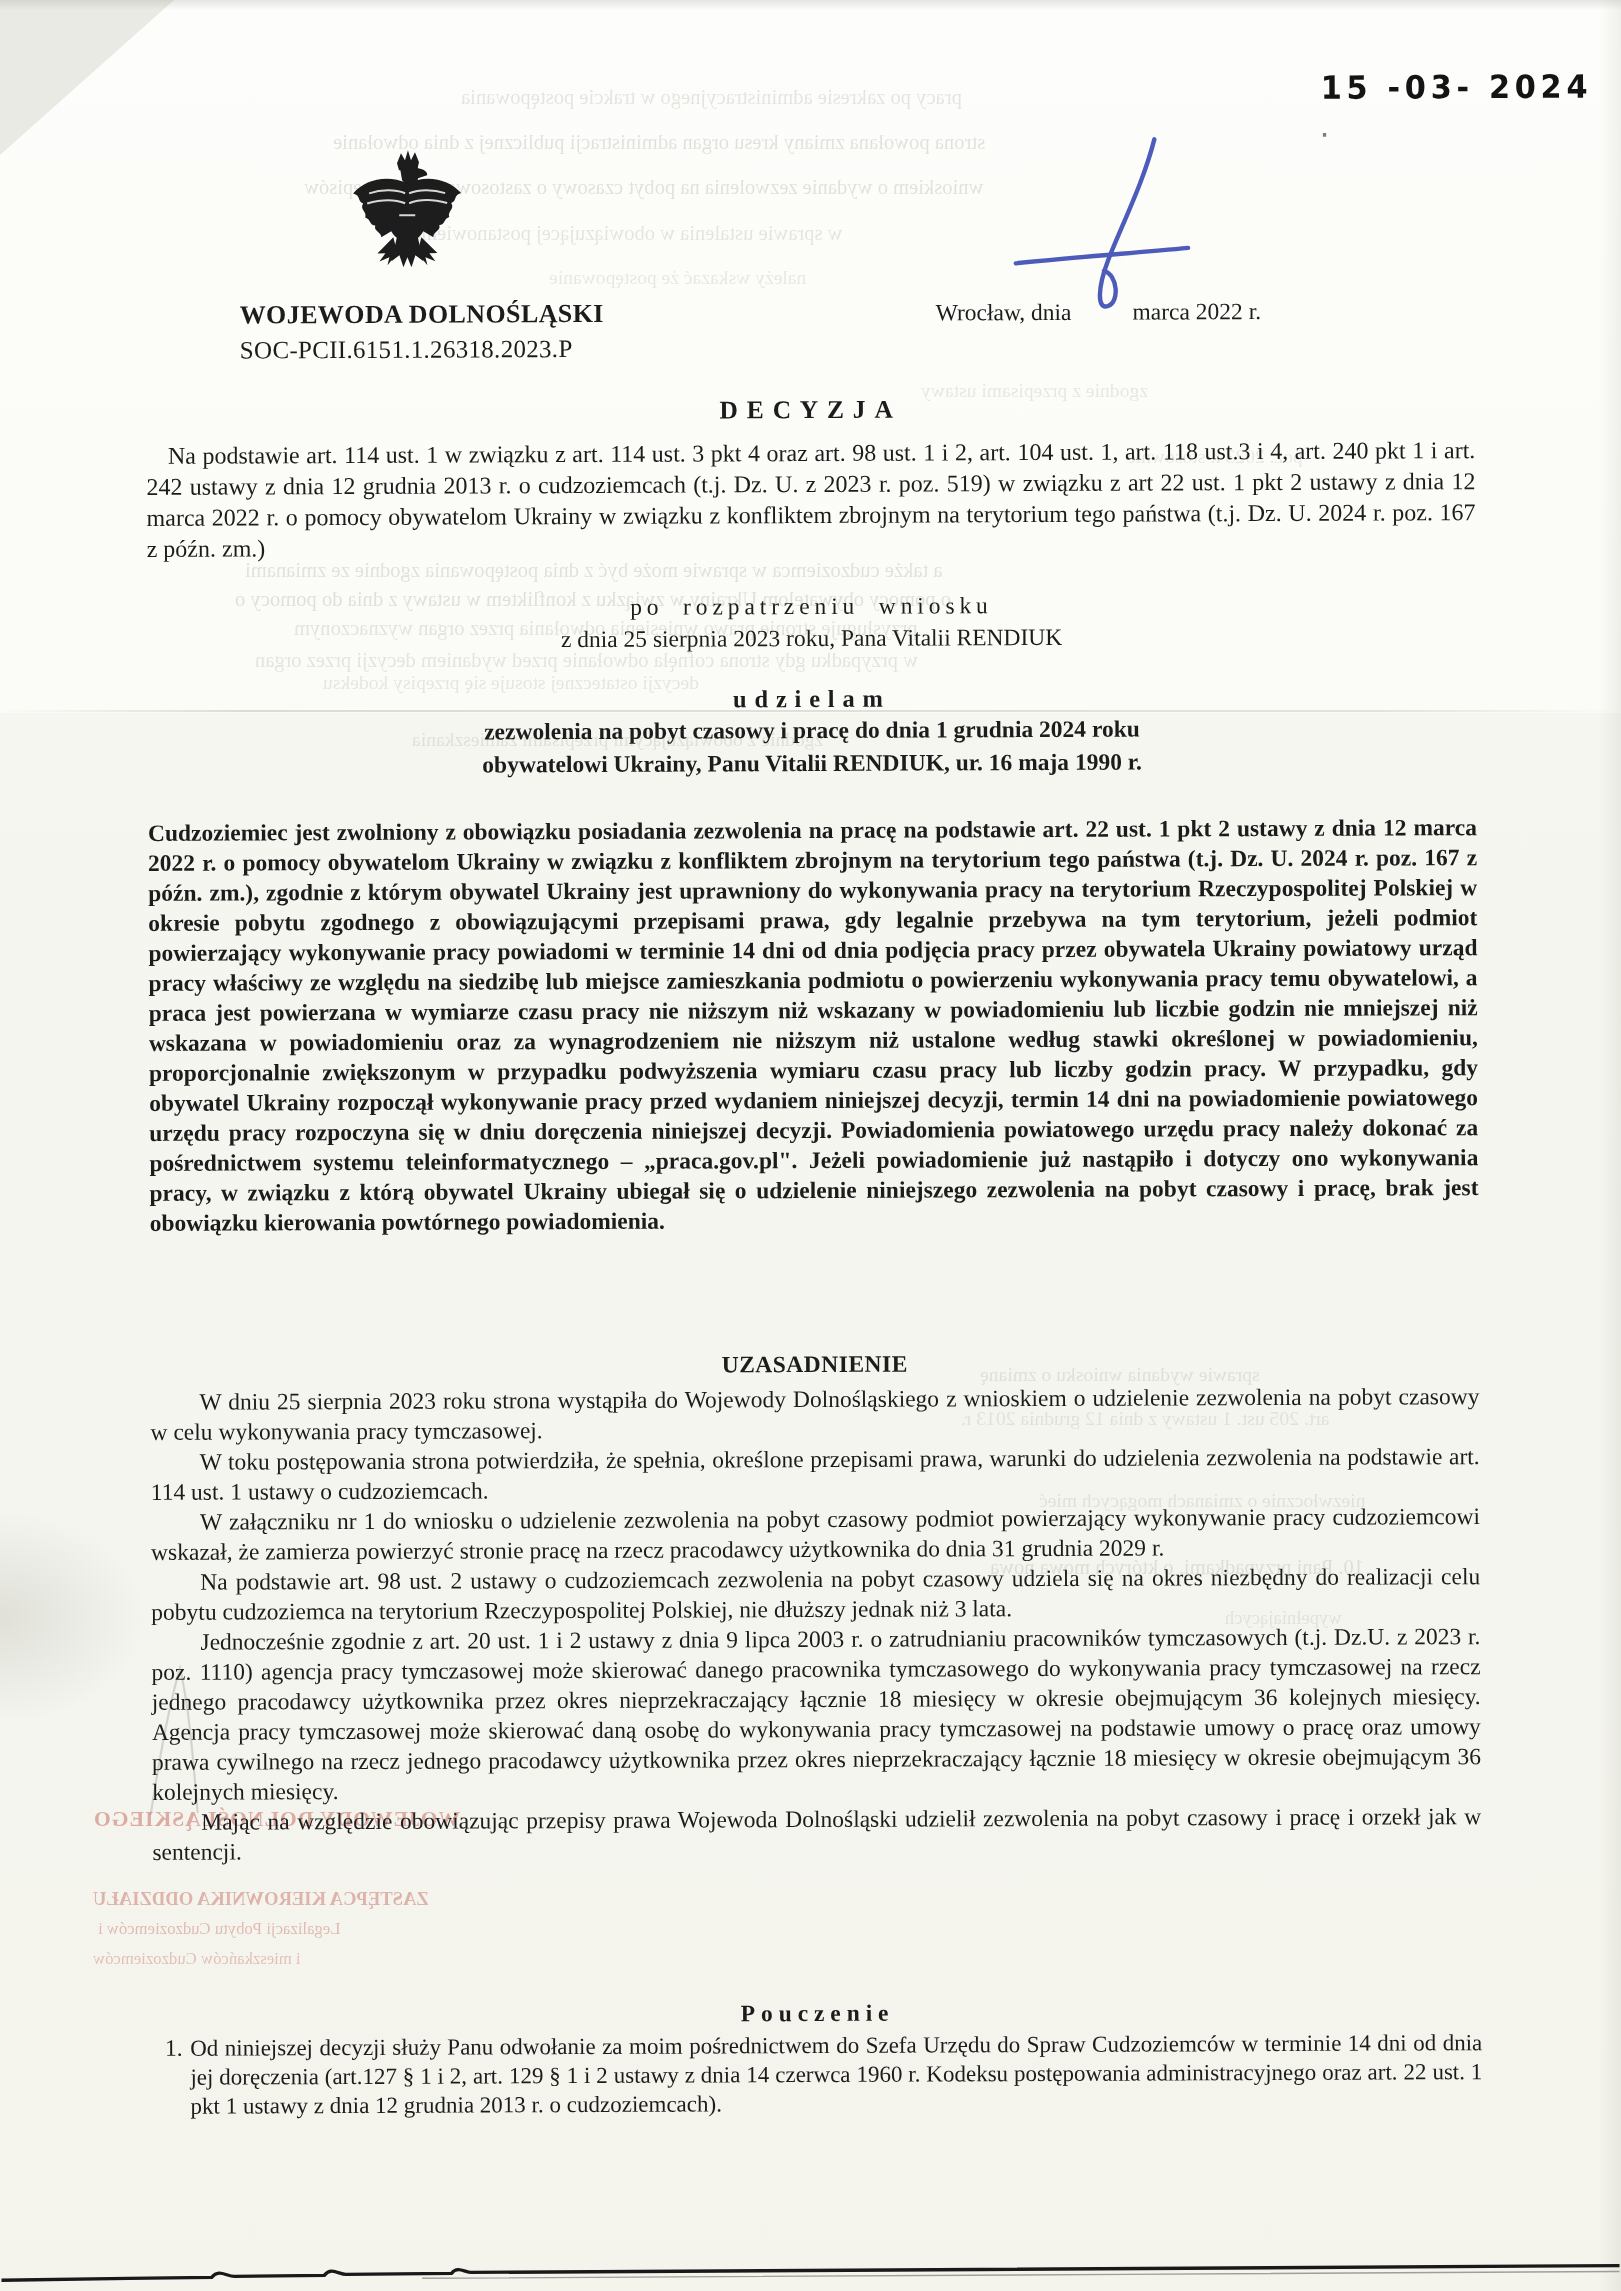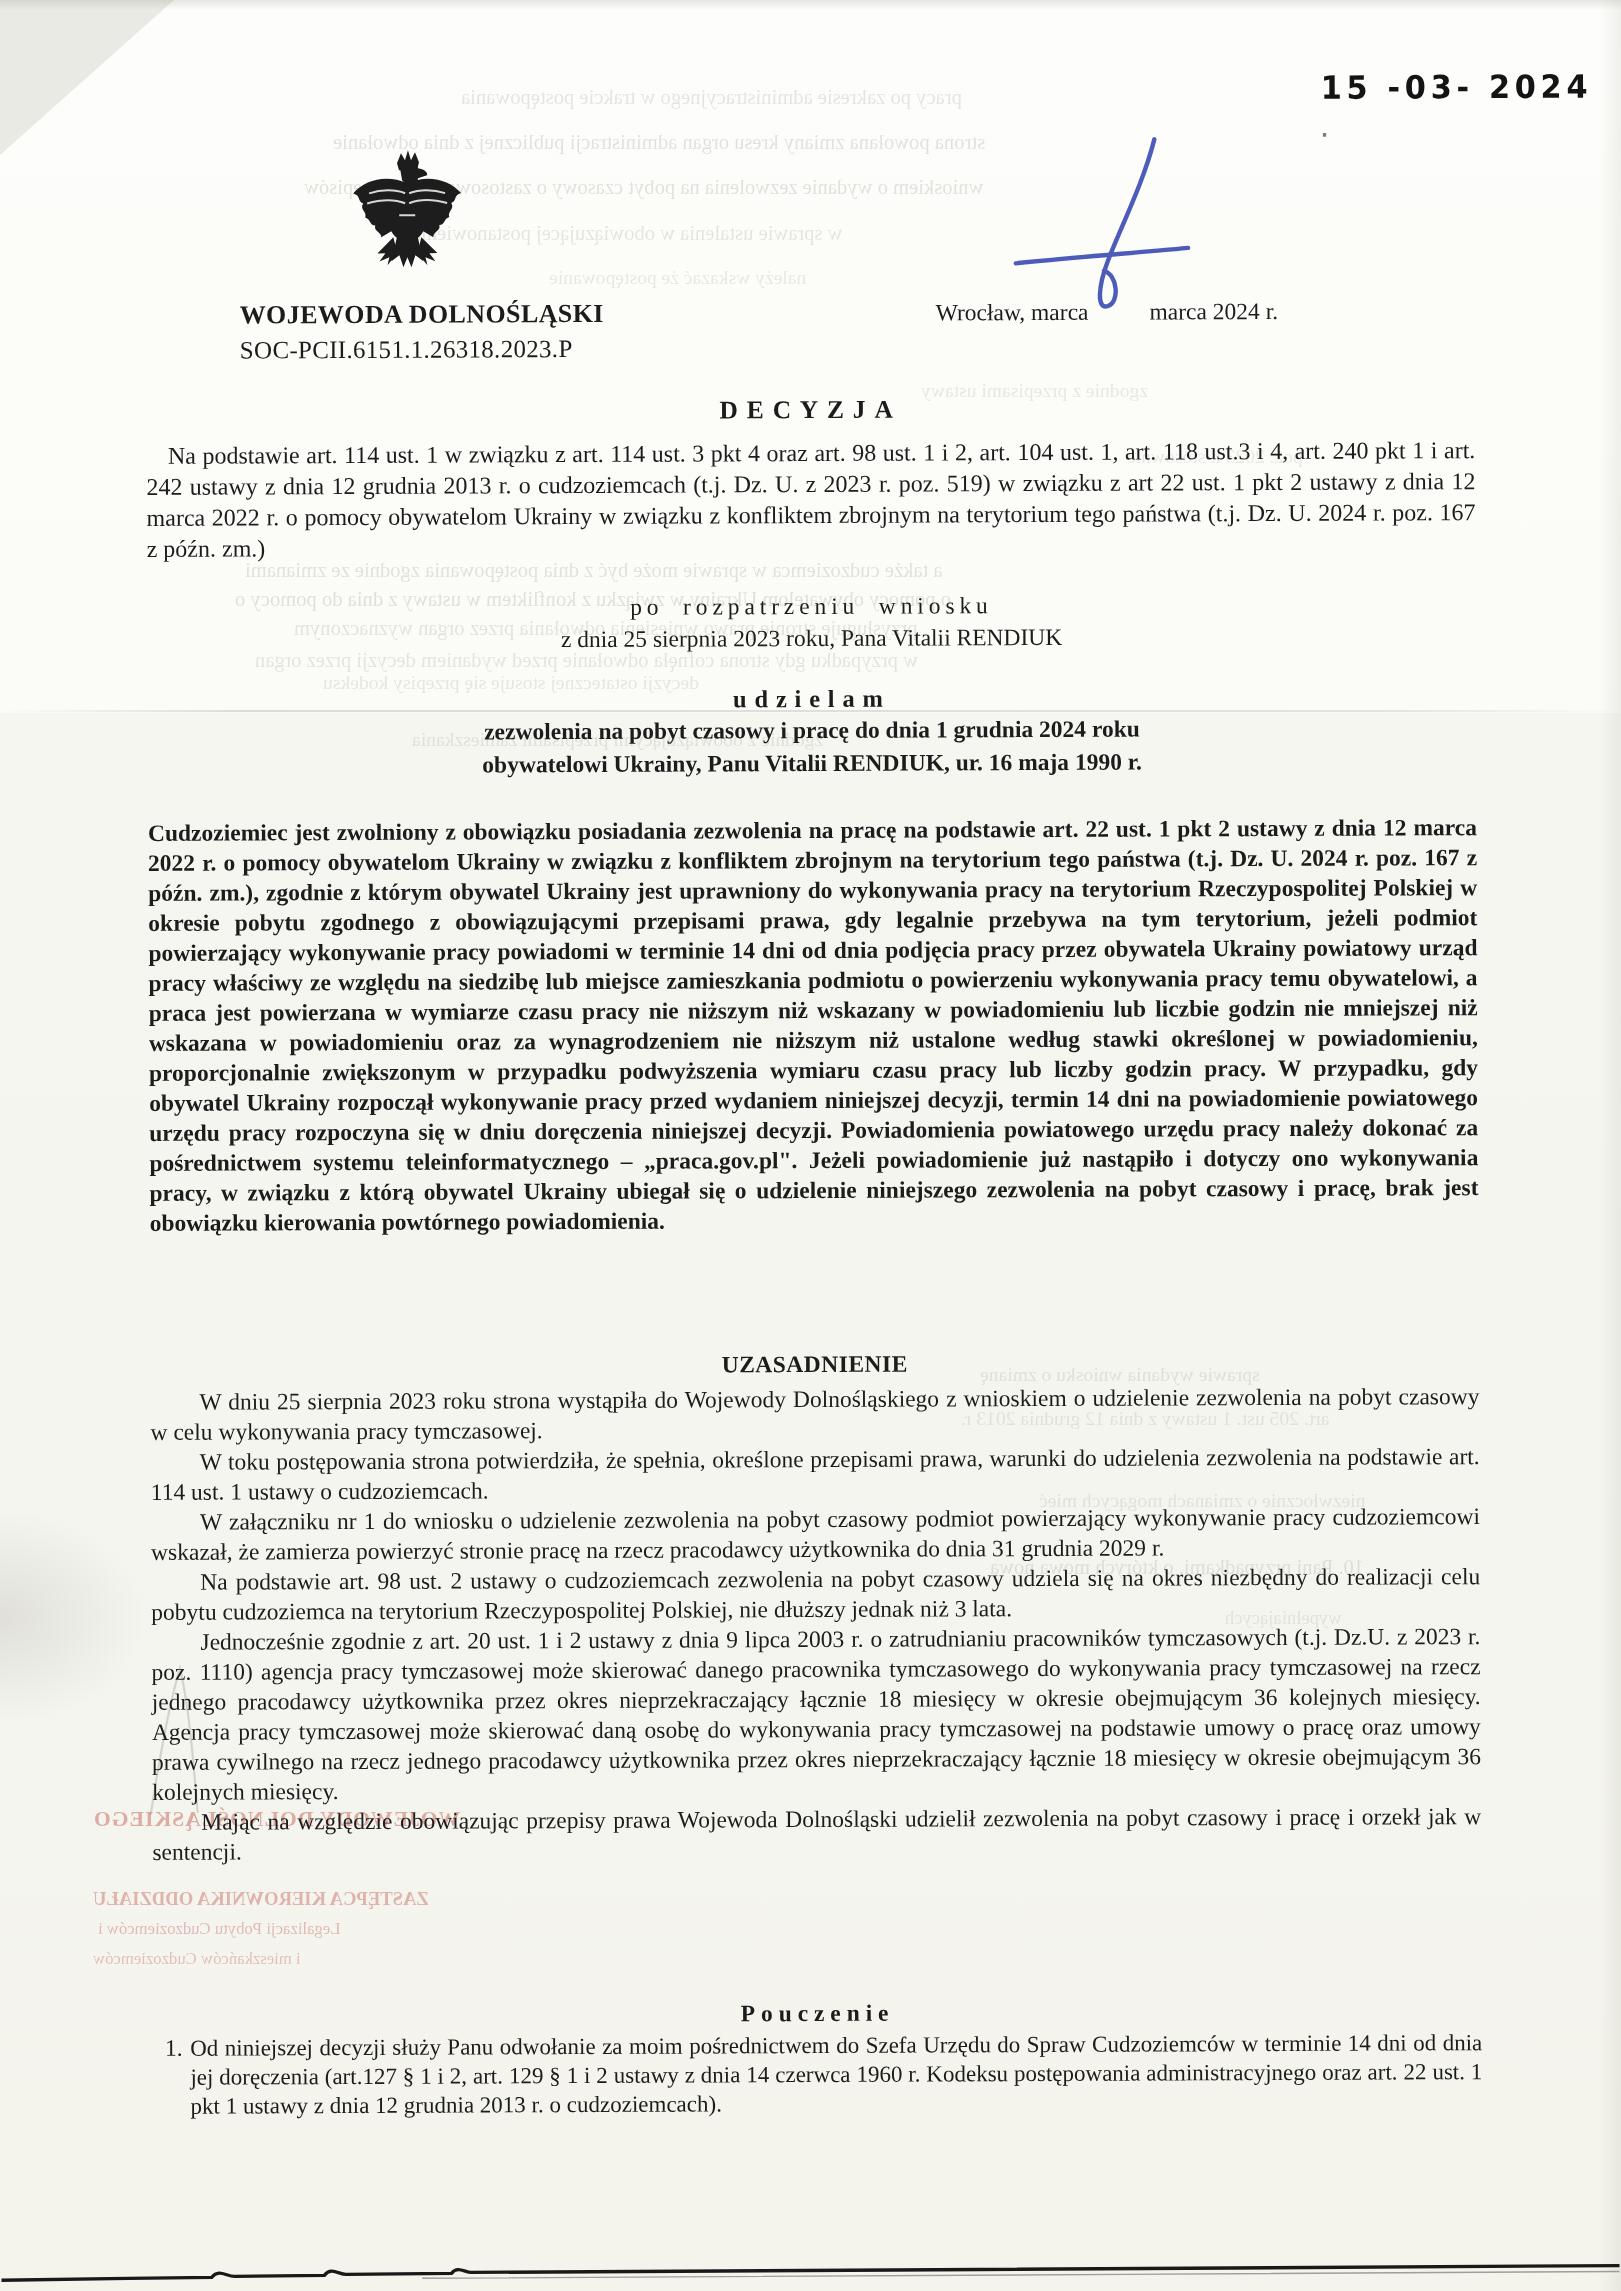--- a/index.html
+++ b/index.html
@@ -113,21 +113,21 @@
           <path d="M20,54 C34,50 48,50 58,54"></path>
           <path d="M98,44 C86,40 72,40 62,44"></path>
           <path d="M100,54 C86,50 72,50 62,54"></path>
           <path d="M52,66 L68,66"></path>
         </g>
       </svg>
     </div>
 
     <div class="abs auth" style="left:243px;top:298px">WOJEWODA DOLNOŚLĄSKI</div>
     <div class="abs caseno" style="left:243px;top:334px">SOC-PCII.6151.1.26318.2023.P</div>
-    <div class="abs placedate" style="left:939px;top:300px"><span>Wrocław, marca</span><span class="gap"></span><span>marca 2024 r.</span></div>
+    <div class="abs placedate" style="left:939px;top:300px"><span>Wrocław, dnia</span><span class="gap"></span><span>marca 2022 r.</span></div>
 
     <svg class="abs penmark" style="left:990px;top:125px" width="235" height="206" viewBox="0 0 240 210">
       <g fill="none" stroke="#2e3fae" stroke-width="4.5" stroke-linecap="round" opacity=".85">
         <path d="M172,16 C160,62 138,104 124,140 C114,166 112,190 124,186 C136,182 134,154 120,150"></path>
         <path d="M30,142 C90,136 150,132 206,127"></path>
       </g>
     </svg>
 
     <div class="abs title-main" style="left:149px;top:395px;width:1329px">DECYZJA</div>
     <div class="abs para first" style="left:149px;top:438px;width:1329px">Na podstawie art. 114 ust. 1 w związku z art. 114 ust. 3 pkt 4 oraz art. 98 ust. 1 i 2, art. 104 ust. 1, art. 118 ust.3 i 4, art. 240 pkt 1 i art. 242 ustawy z dnia 12 grudnia 2013 r. o cudzoziemcach (t.j. Dz. U. z 2023 r. poz. 519) w związku z art 22 ust. 1 pkt 2 ustawy z dnia 12 marca 2022 r. o pomocy obywatelom Ukrainy w związku z konfliktem zbrojnym na terytorium tego państwa (t.j. Dz. U. 2024 r. poz. 167 z późn. zm.)</div>

